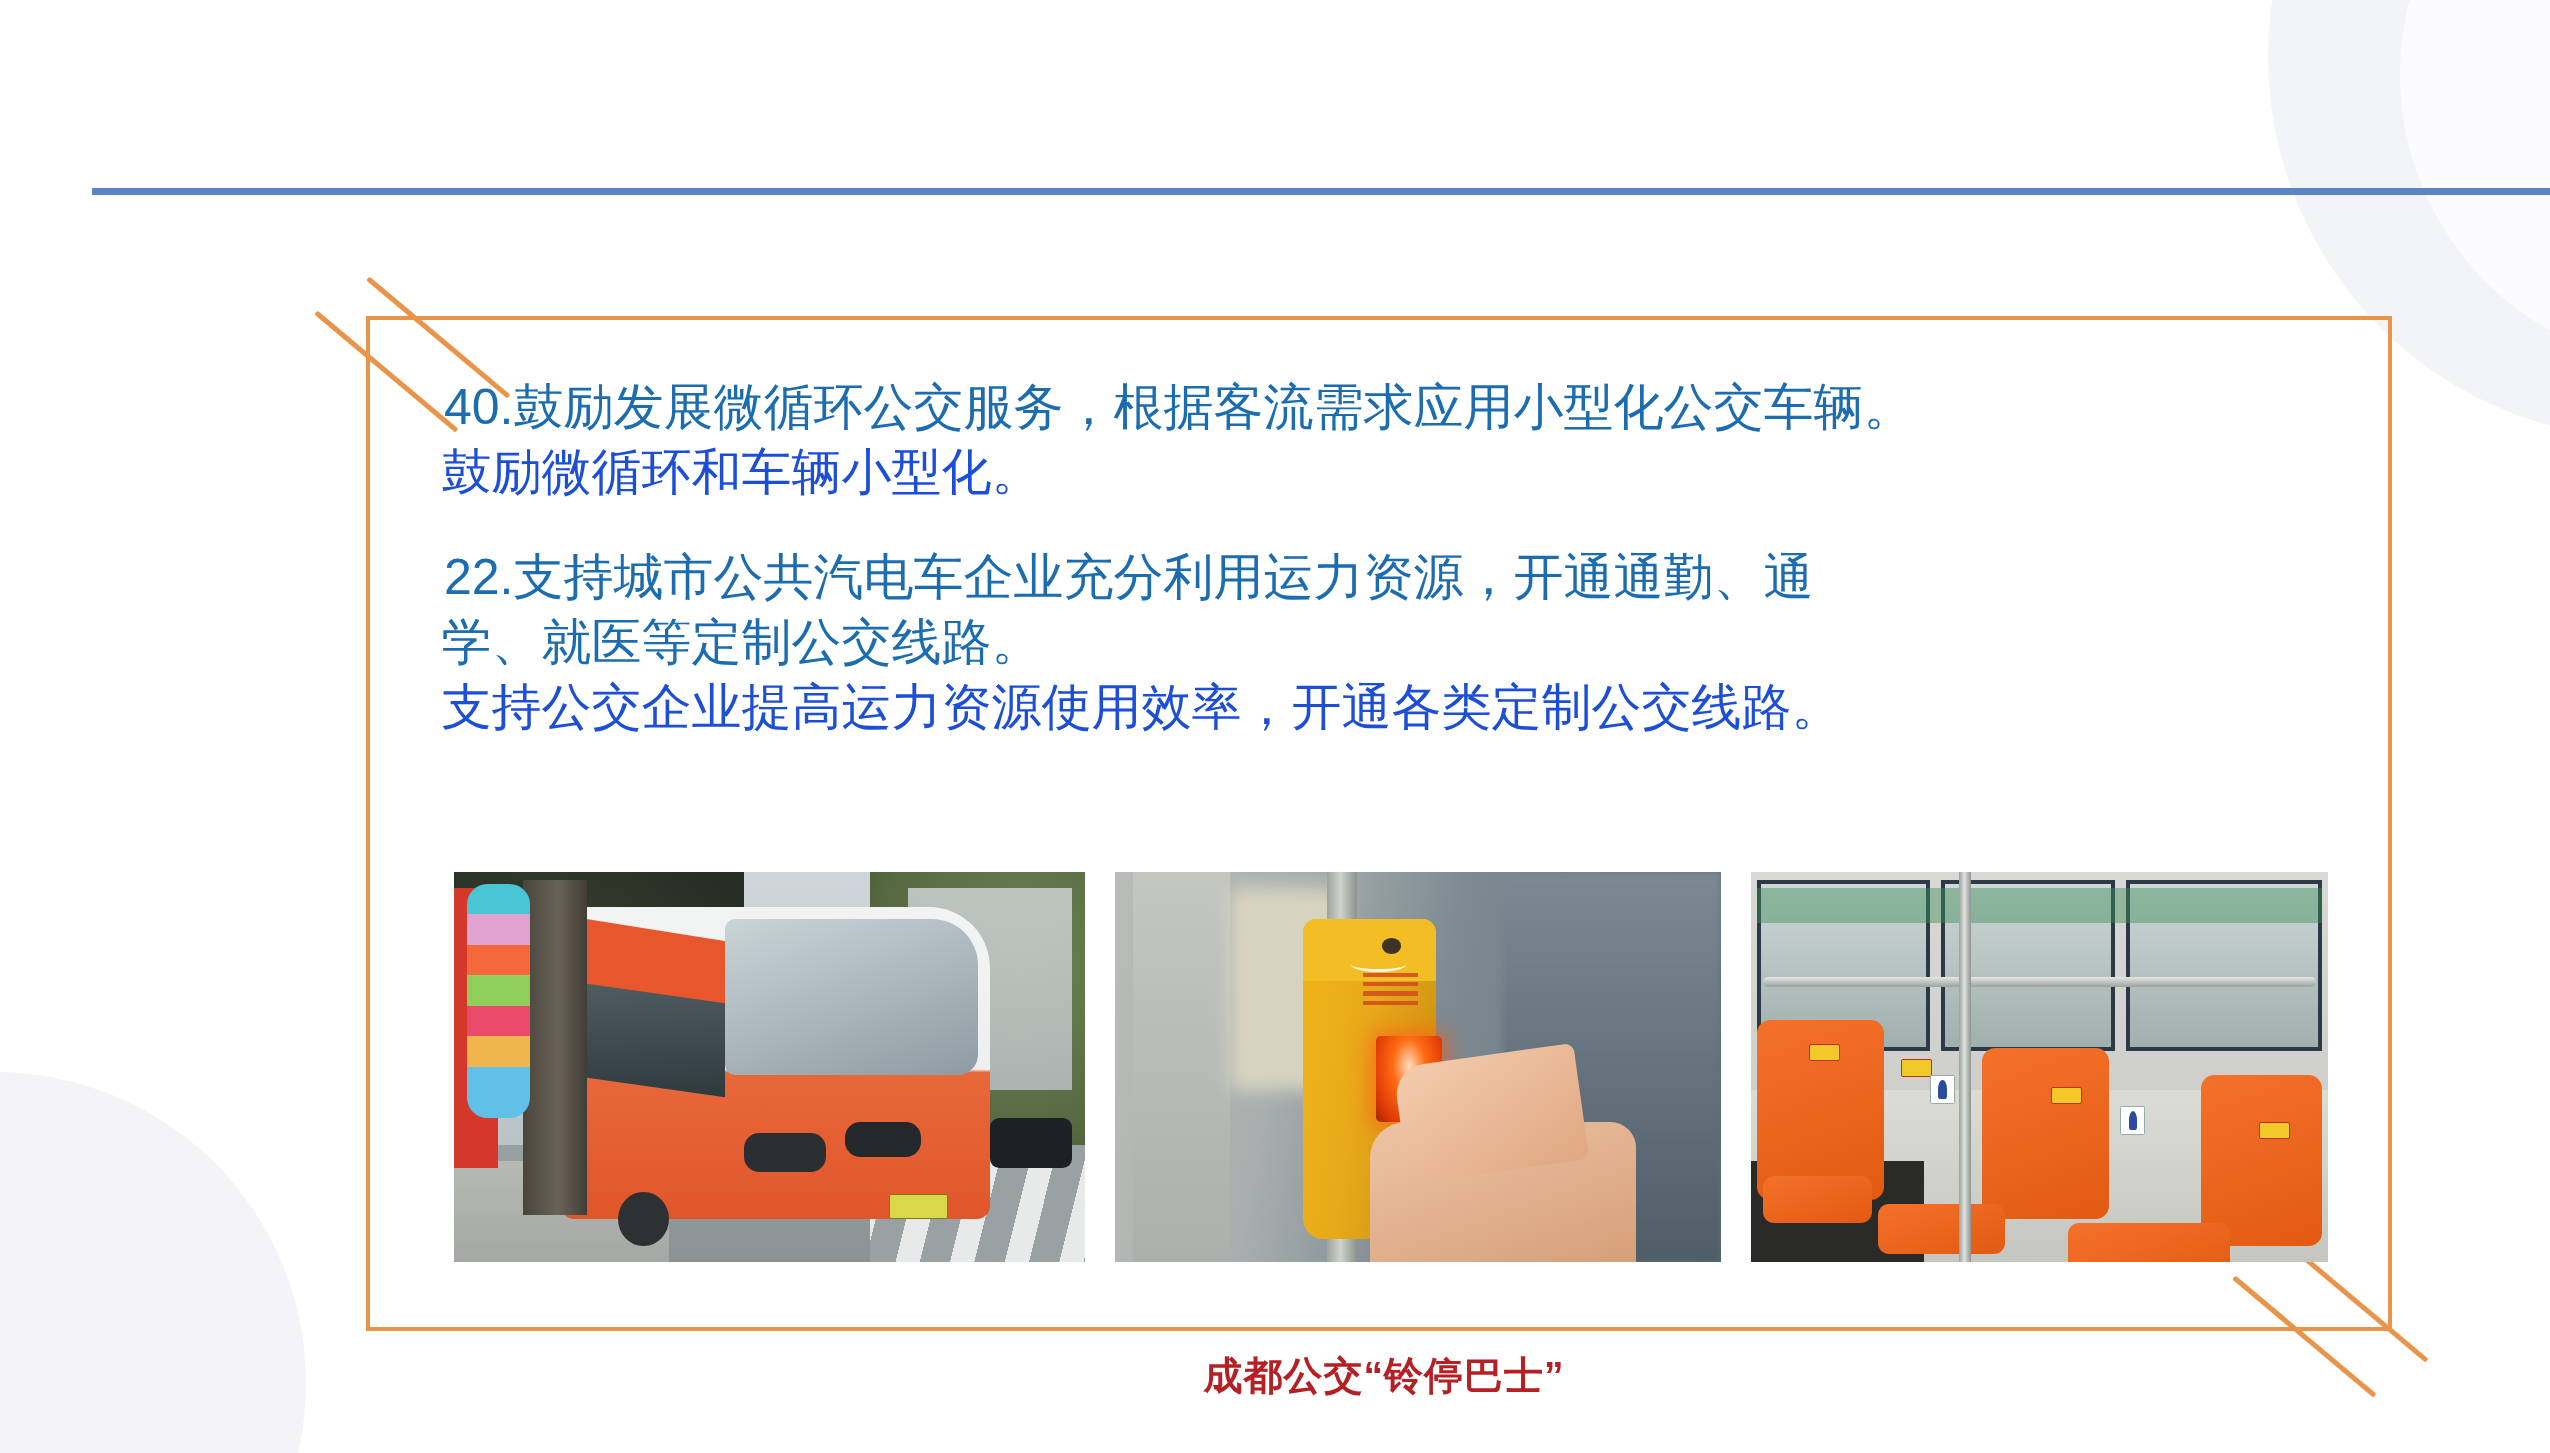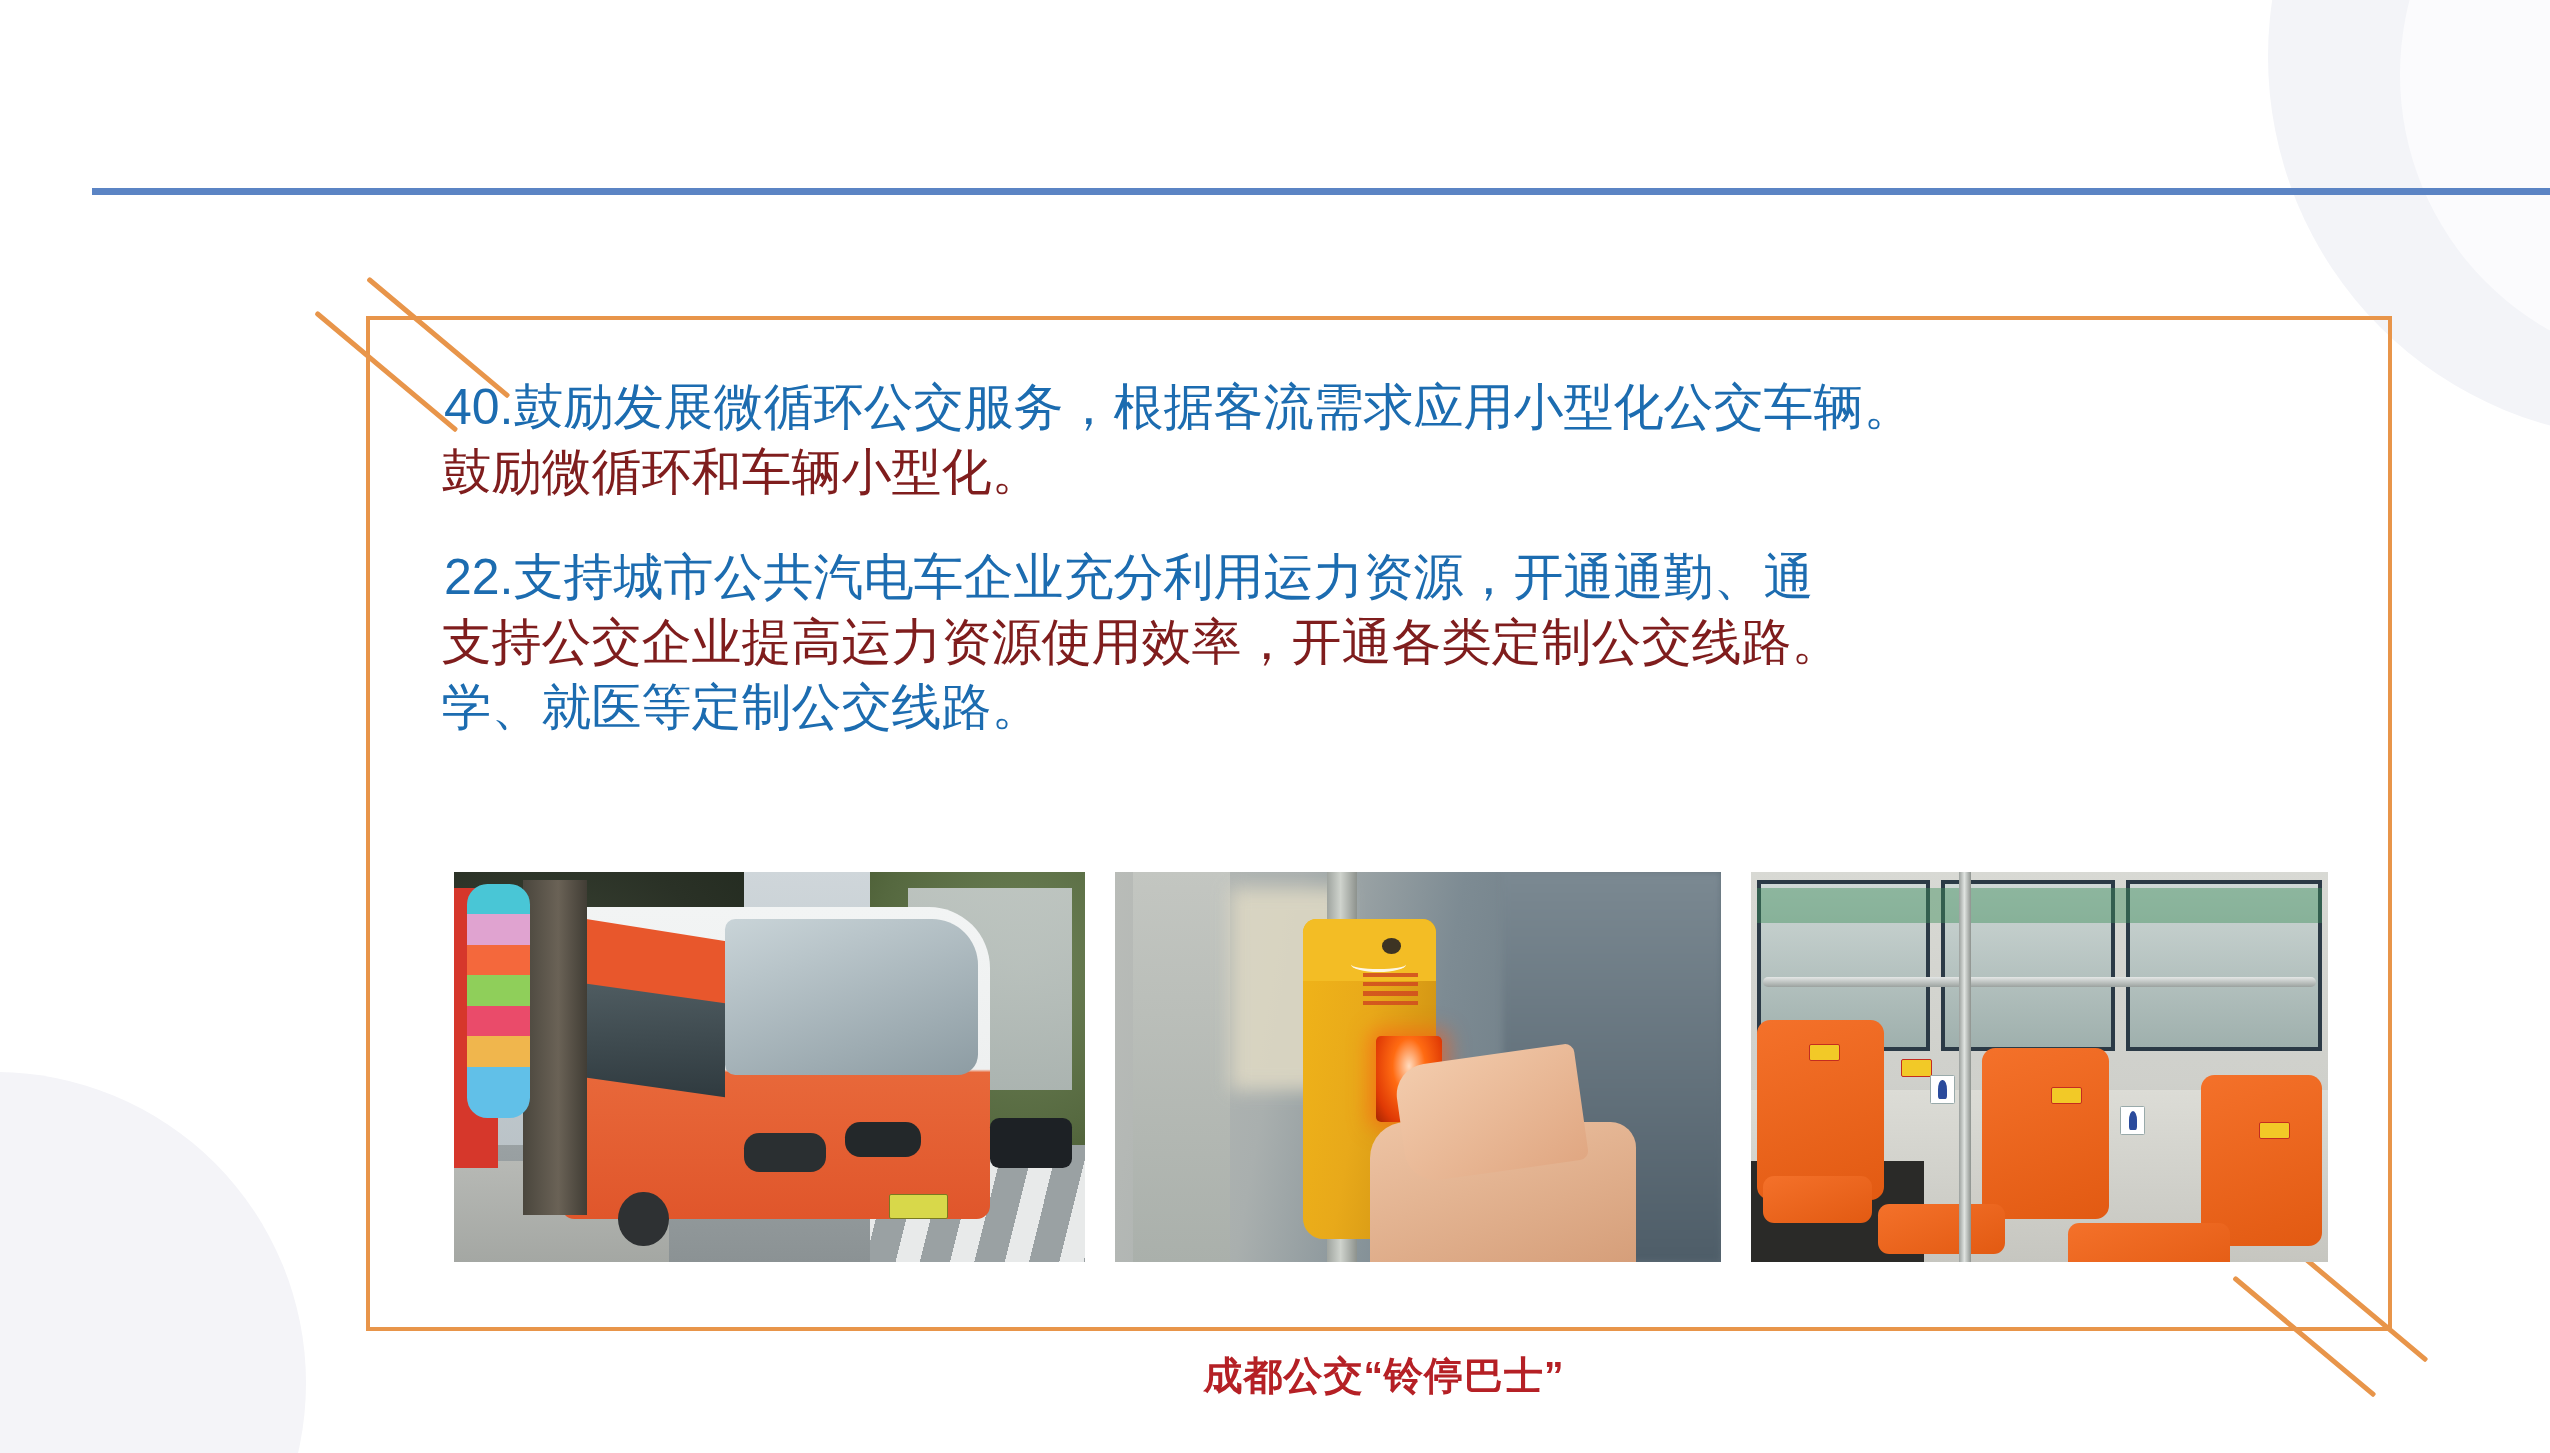--- a/index.html
+++ b/index.html
@@ -63,21 +63,21 @@
     position:absolute;left:444px;top:375px;width:1857px;
   }
   .para{margin:0 0 0 0;}
   .para-gap{height:40px;}
   .line{
     font-size:50px;line-height:1.30;
     letter-spacing:0px;white-space:nowrap;
     font-weight:400;
   }
   .blue{color:#1c6cb0;}
-  .black{color:#7f1d1d;}
+  .black{color:#1d4ed8;}
   .indent-0{margin-left:0;}
   .indent-neg{margin-left:-2.6px;}
 
   
   #photo-strip{
     position:absolute;left:454px;top:872px;
     width:1852px;height:390px;
     display:flex;gap:30px;
   }
   .photo{
@@ -203,22 +203,22 @@
 
   <div class="para">
     <div class="line blue indent-0">40.鼓励发展微循环公交服务，根据客流需求应用小型化公交车辆。</div>
     <div class="line black indent-neg">鼓励微循环和车辆小型化。</div>
   </div>
 
   <div class="para-gap"></div>
 
   <div class="para">
     <div class="line blue indent-0">22.支持城市公共汽电车企业充分利用运力资源，开通通勤、通</div>
+    <div class="line blue indent-neg">学、就医等定制公交线路。</div>
     <div class="line black indent-neg">支持公交企业提高运力资源使用效率，开通各类定制公交线路。</div>
-    <div class="line blue indent-neg">学、就医等定制公交线路。</div>
   </div>
 
 </div>
 
 <div id="photo-strip">
 
   <div class="photo" id="photo-bus">
     <div class="sky"></div>
     <div class="tree-right"></div>
     <div class="building"></div>

